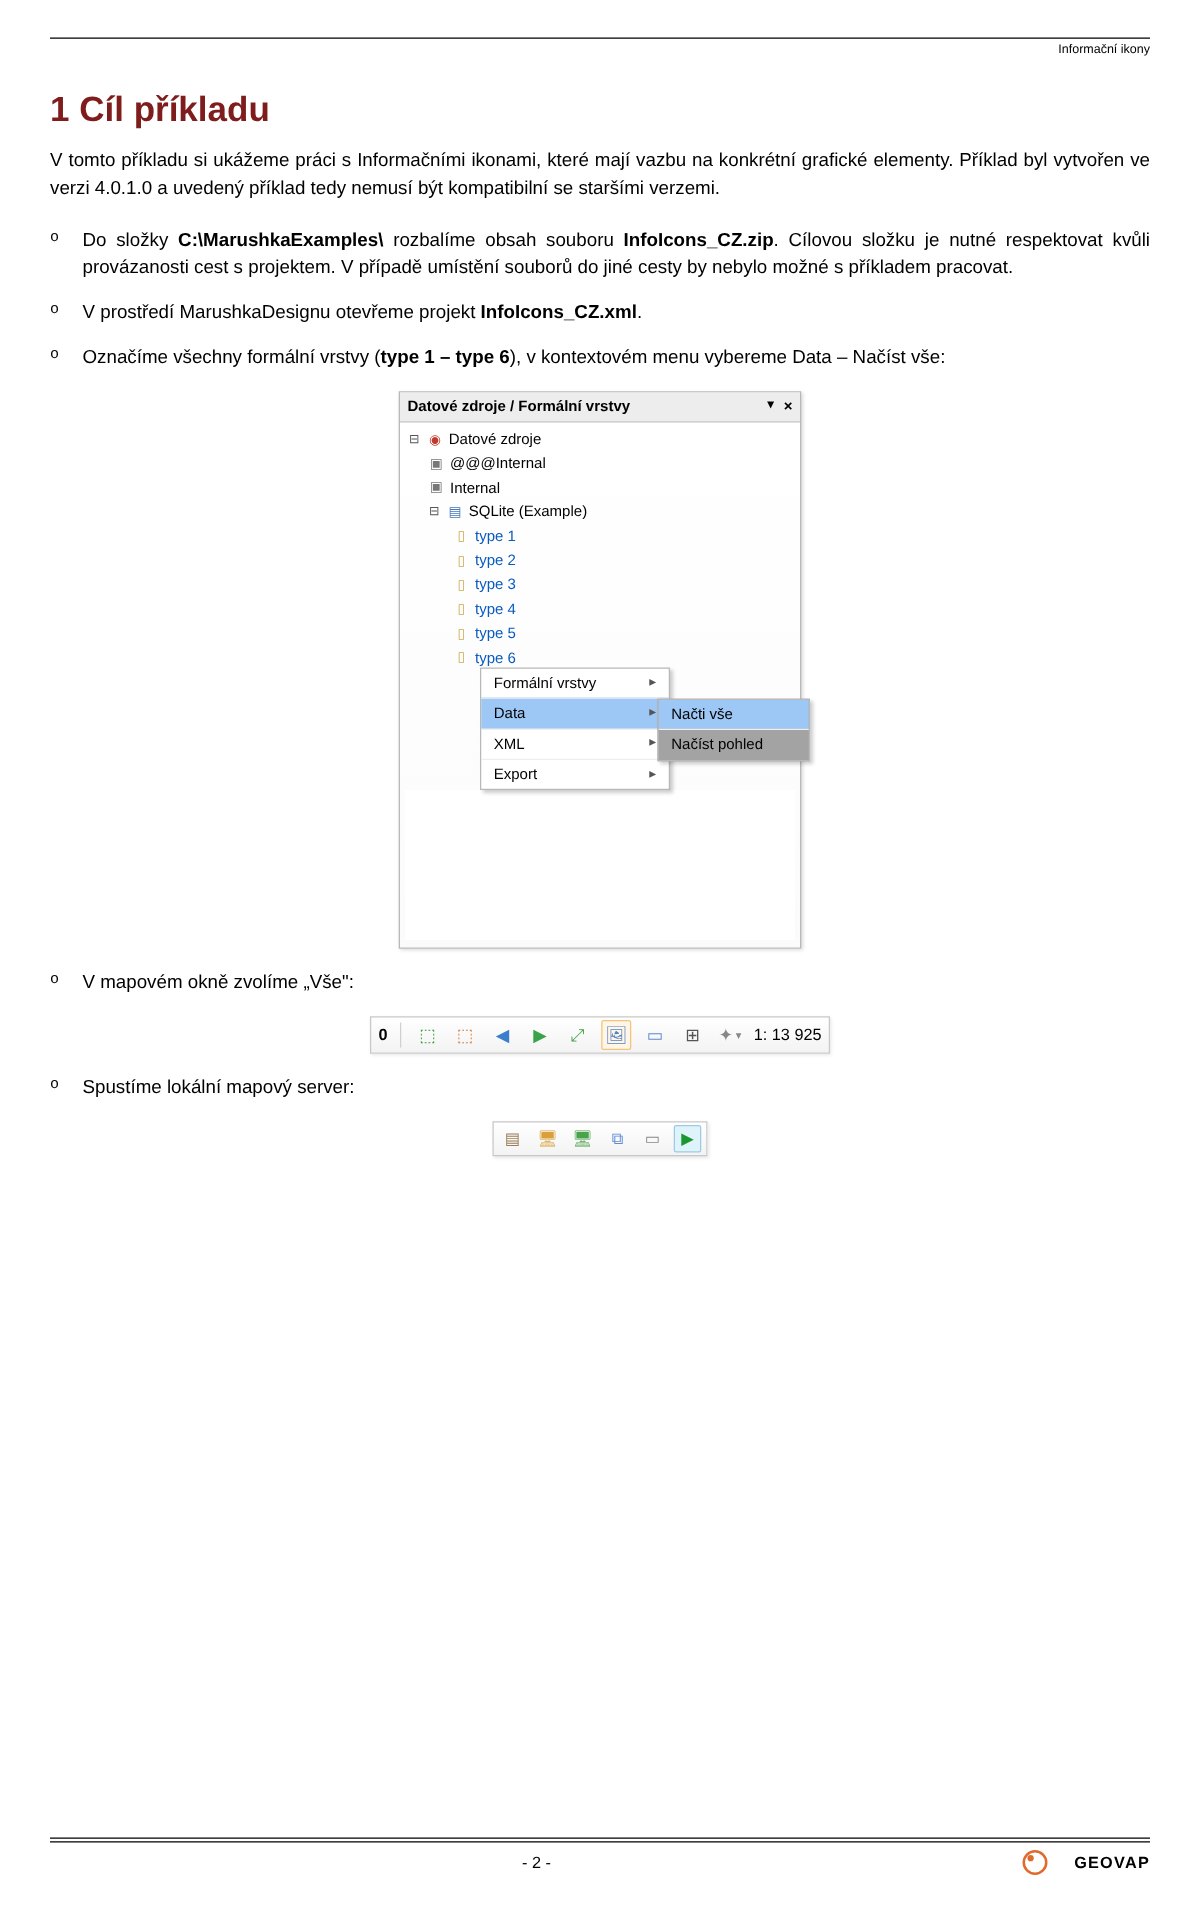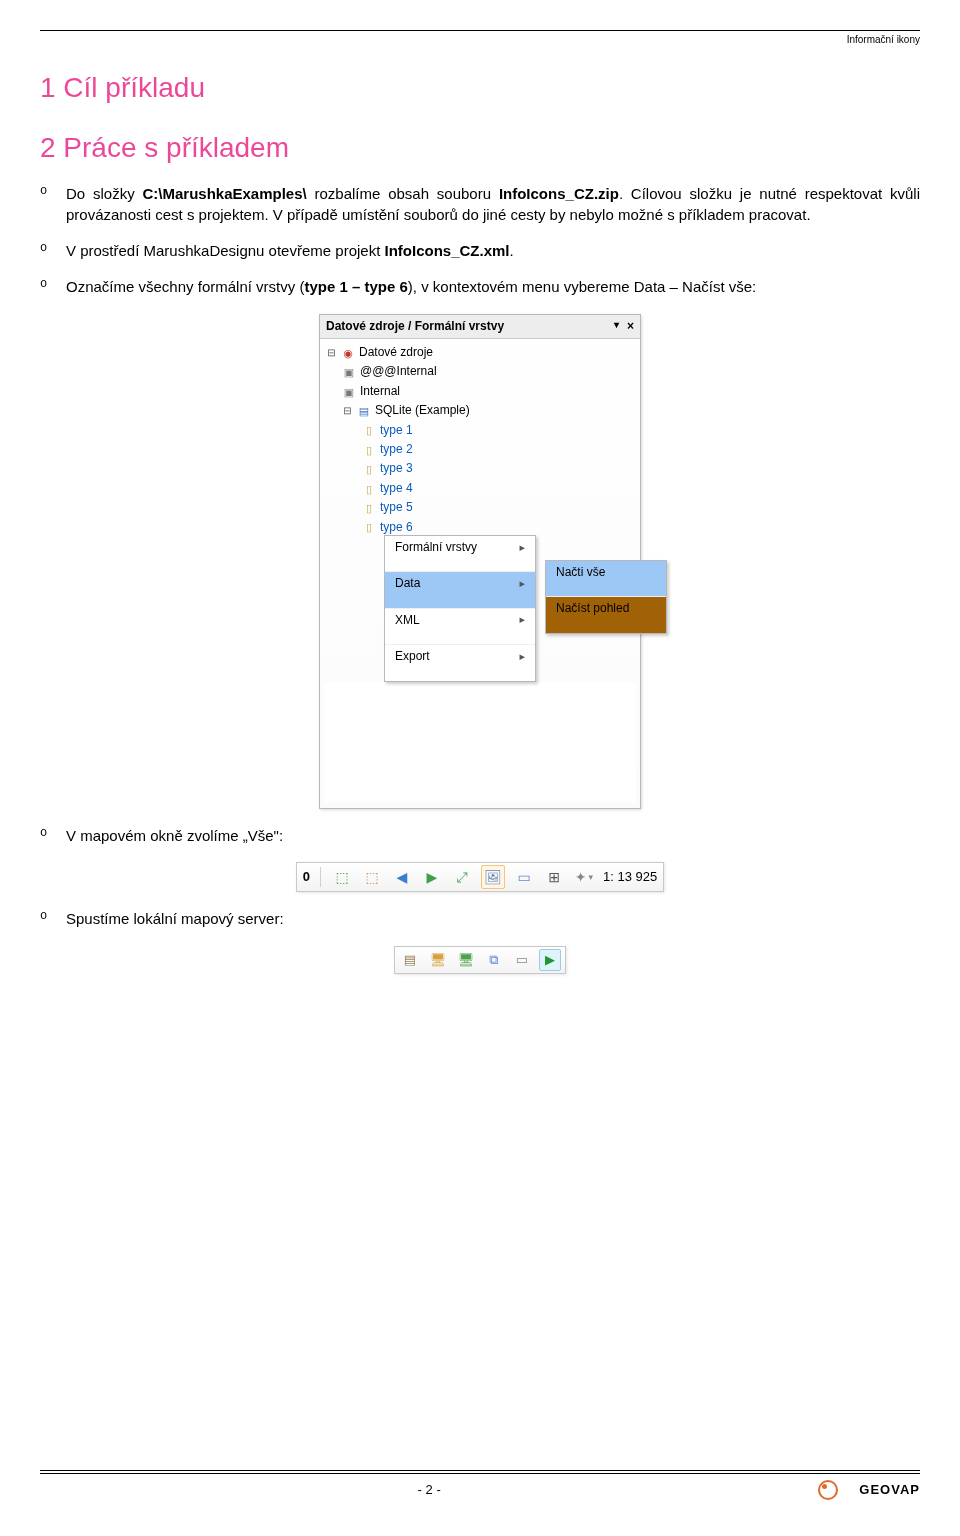--- a/index.html
+++ b/index.html
@@ -19,23 +19,23 @@
   }
   .top-rule {
     border-top: 1px solid #000;
     margin-bottom: 2px;
   }
   .header-right {
     text-align: right;
     font-size: 10px;
   }
   h1.section {
-    color: #ec4899;
+    color: #7f1d1d;
     font-size: 28px;
-    font-weight: normal;
+    font-weight: bold;
     margin: 20px 0 10px 0;
   }
   p.intro {
     text-align: justify;
     margin: 0 0 20px 0;
     font-size: 15px;
   }
   ul.bullets {
     list-style: none;
     padding-left: 26px;
@@ -102,34 +102,34 @@
   .context-menu {
     position: relative;
     margin: -2px 0 0 60px;
     width: 150px;
     border:1px solid #b8b8b8;
     background:#fff;
     box-shadow:2px 2px 3px rgba(0,0,0,.2);
   }
   .context-menu .row {
     display:flex; justify-content:space-between; align-items:center;
-    padding:3px 10px 15px 10px;
+    padding:3px 10px 3px 10px;
     font-size:12px;
     border-top:1px solid #eee;
   }
   .context-menu .row:first-child { border-top:none; }
   .context-menu .row.highlight { background:#9dc7f5; }
   .context-menu .chev { font-size:11px; color:#555;}
   .submenu {
     position:absolute;
-    left:160px;
+    left:141px;
     top:24px;
     width:120px;
     border:1px solid #b8b8b8;
-    background:#a16207;
+    background:#a3a3a3;
     box-shadow:2px 2px 3px rgba(0,0,0,.2);
   }
   .submenu .row.highlight { background:#9dc7f5; }
   .blank-area { height:120px; background:#fff;}
 
   
   .panel2 {
     display:flex;
     align-items:center;
     gap:8px;
@@ -188,22 +188,22 @@
 </style>
 </head>
 <body>
 
 <div class="page">
 
   <div class="top-rule"></div>
   <div class="header-right">Informační ikony</div>
 
   <h1 class="section">1  Cíl příkladu</h1>
-
-  <h1 class="section">2  Práce s příkladem</h1>
+  <p class="intro">V tomto příkladu si ukážeme práci s Informačními ikonami, které mají vazbu na konkrétní grafické elementy. Příklad byl vytvořen ve verzi 4.0.1.0 a uvedený příklad tedy nemusí být kompatibilní se staršími verzemi.</p>
+
 
   <ul class="bullets">
     <li>
       <span class="bullet-mark">o</span>
       <span>Do složky <b>C:\MarushkaExamples\</b> rozbalíme obsah souboru <b>InfoIcons_CZ.zip</b>. Cílovou složku je nutné respektovat kvůli provázanosti cest s projektem. V případě umístění souborů do jiné cesty by nebylo možné s příkladem pracovat.</span>
     </li>
     <li>
       <span class="bullet-mark">o</span>
       <span>V prostředí MarushkaDesignu otevřeme projekt <b>InfoIcons_CZ.xml</b>.</span>
     </li>

